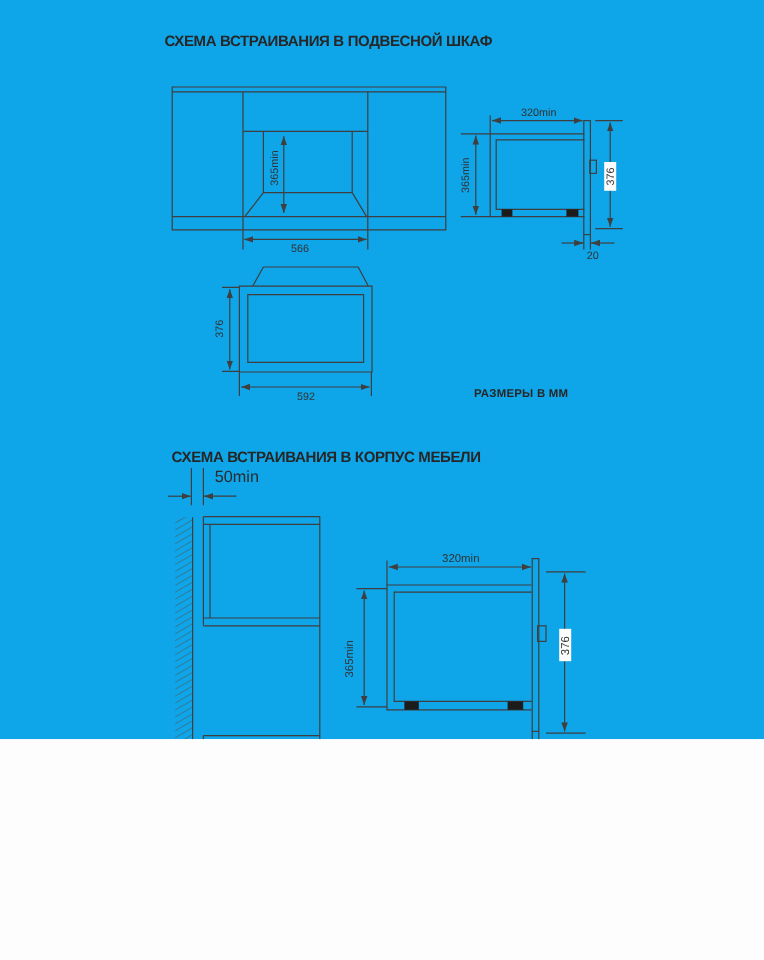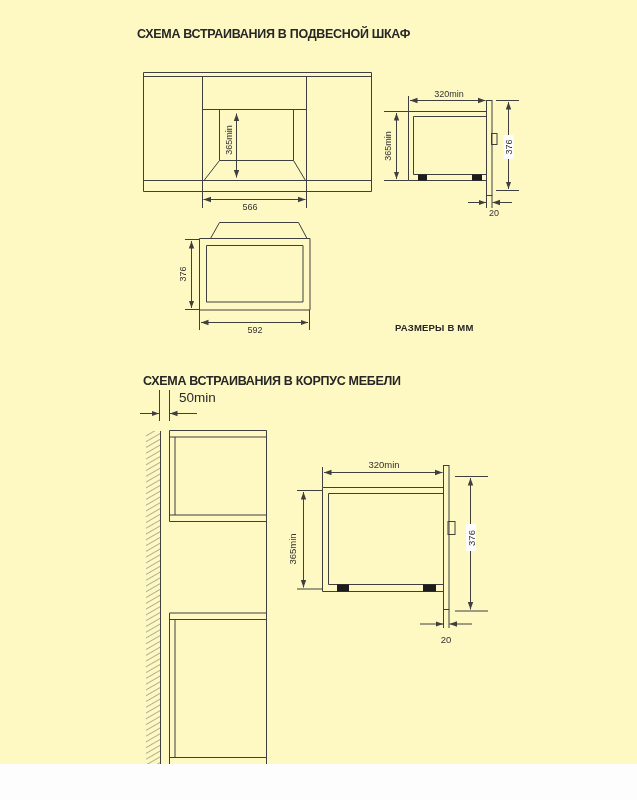--- a/index.html
+++ b/index.html
@@ -1,16 +1,16 @@
 <!DOCTYPE html>
 <html><head>
 <meta charset="utf-8">
 <style>
   html,body{margin:0;padding:0;background:#fdfdfd;}
-  .page{position:relative;width:637px;height:764px;background:#fef9c3;overflow:hidden;
+  .page{position:relative;width:637px;height:616px;background:#0ea5e9;overflow:hidden;
         font-family:"Liberation Sans","DejaVu Sans",sans-serif;}
   svg{display:block;position:absolute;left:0;top:0;}
   .ln{stroke:#3f3f3f;stroke-width:1;fill:none;}
   .fill-dark{fill:#1c1c1c;stroke:none;}
   .whitebg{fill:#fdfdfd;stroke:none;}
   .t-title{font-family:"Liberation Sans","DejaVu Sans",sans-serif;font-weight:bold;
            font-size:12.5px;fill:#262626;letter-spacing:-0.3px;}
   .t-units{font-family:"Liberation Sans","DejaVu Sans",sans-serif;font-weight:bold;
            font-size:9.5px;fill:#262626;letter-spacing:0.2px;}
   .t-dim{font-family:"Liberation Sans","DejaVu Sans",sans-serif;font-size:9px;fill:#333;}

